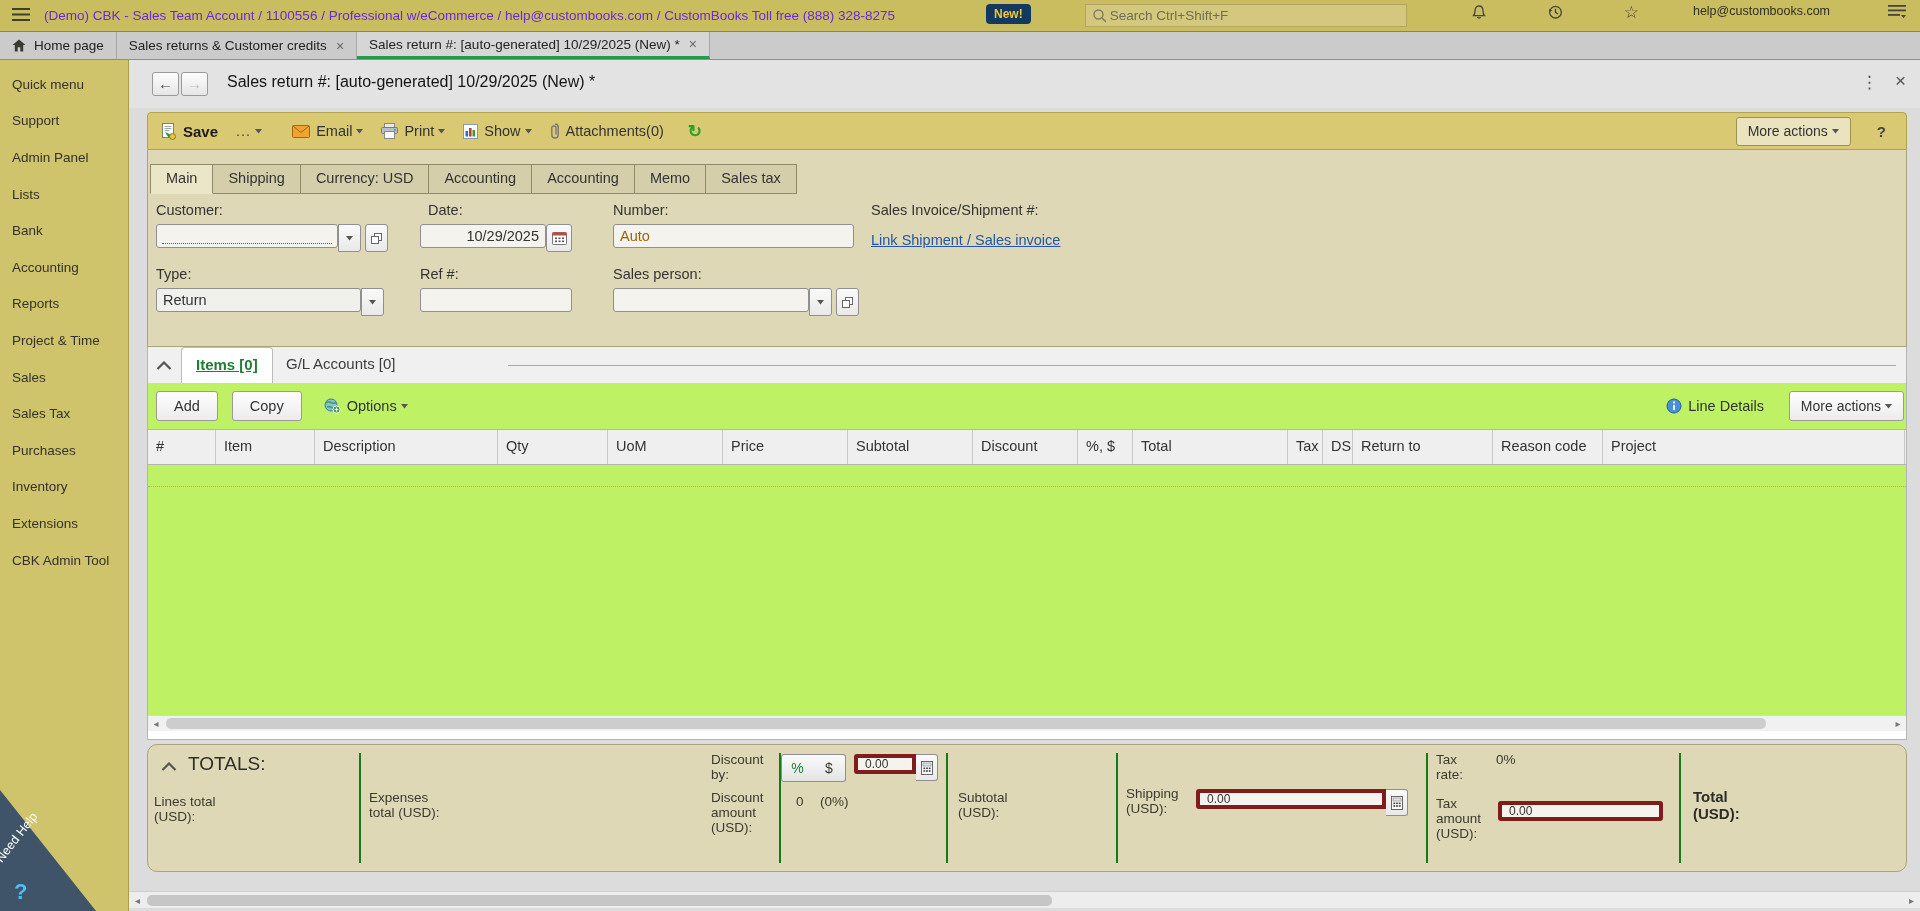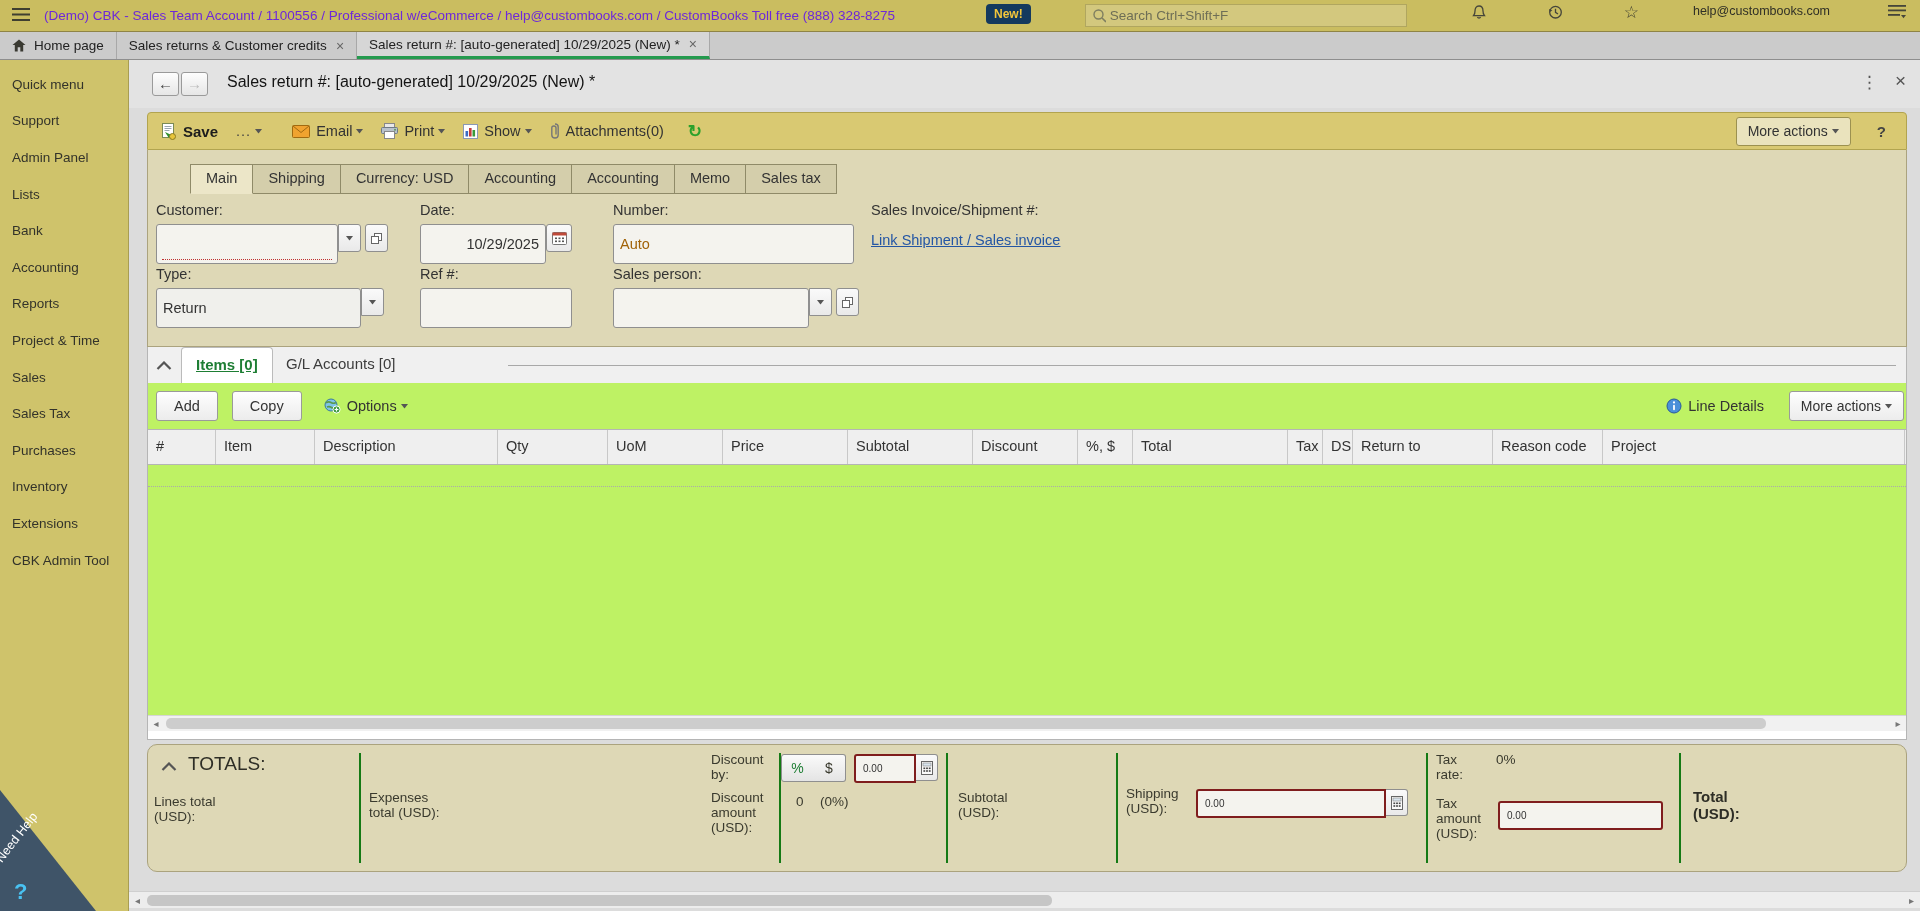--- a/index.html
+++ b/index.html
@@ -71,28 +71,28 @@
   .caret { margin-left:4px; display:flex; }
   .refresh { color:#2ba12b; font-size:17px; font-weight:bold; }
   .more-actions { margin-left:auto; background:#eae3bd; border:1px solid #9c9150;
     border-radius:3px; height:29px; display:flex; align-items:center; padding:0 11px;
     font-size:14px; color:#333; cursor:pointer; }
   .help-q { margin-left:26px; margin-right:8px; font-size:15px; font-weight:bold; color:#444; cursor:pointer; }
 
   
   .form-section { background:#ded8b6; border:1px solid #aba37e; border-top:none;
     padding-top:14px; height:197px; position:relative; }
-  .form-tabs { display:flex; padding-left:10px; height:30px;margin-left:32px; }
+  .form-tabs { display:flex; padding-left:2px; height:30px; }
   .ftab { padding:5px 15px; font-size:14.5px; color:#333; background:#d4ceab;
     border:1px solid #8f8a68; border-left:none; cursor:pointer; white-space:nowrap; }
   .ftab:first-child { border-left:1px solid #8f8a68; }
   .ftab.active { background:#ece6c8; border-bottom:1px solid #ece6c8; }
   .fields { position:relative; height:150px; font-size:14.5px; }
   .flabel { position:absolute; color:#333; }
-  .finput { position:absolute; height:40px; border:1px solid #8f8f8f; border-radius:3px;
+  .finput { position:absolute; height:24px; border:1px solid #8f8f8f; border-radius:3px;
     background:#f4f3ee; font-size:14.5px; color:#333; display:flex; align-items:center; padding:4px 6px; }
   .finput.right { justify-content:flex-end; }
   .placeholder { color:#a16207; }
   .sq-btn { position:absolute; width:23px; height:28px; border:1px solid #8f8f8f; border-radius:3px;
     background:linear-gradient(#fafafa,#e9e9e9); display:flex; align-items:center; justify-content:center; cursor:pointer; }
   .combo-dd { border-radius:0 3px 3px 0; border-left:1px solid #8f8f8f; }
   .req-underline { position:absolute; left:5px; right:5px; bottom:3px; border-bottom:1px dotted #c03030; }
   .flink { position:absolute; color:#2456a4; text-decoration:underline; cursor:pointer; }
 
   
@@ -128,22 +128,22 @@
     background:#cdcdcd; border-radius:5px; cursor:pointer; }
   .items-pad { height:8px; background:#fff; }
 
   
   .totals-panel { margin-top:4px; background:#ded8b6; border:1px solid #aba37e;
     border-radius:10px; height:128px; position:relative; font-size:13.5px; color:#3a3a2e; }
   .totals-head { position:absolute; left:40px; top:8px; font-size:19px; color:#2e2e26; }
   .totals-chev { position:absolute; left:13px; top:14px; cursor:pointer; }
   .tdivider { position:absolute; top:8px; bottom:8px; width:2px; background:#157a15; }
   .tlabel { position:absolute; line-height:1.1; }
-  .tinput { position:absolute; height:29px; border:2px solid #7f1d1d; border-radius:3px;
-    background:#f4f3ee; font-size:10px; color:#333; display:flex; align-items:center; padding:0 7px; }
+  .tinput { position:absolute; height:20px; border:4px solid #7f1d1d; border-radius:3px;
+    background:#f4f3ee; font-size:12px; color:#333; display:flex; align-items:center; padding:0 7px; }
   .tg-btn { position:absolute; width:33px; height:28px; border:1px solid #8f8f8f;
     background:linear-gradient(#fafafa,#e4e4e4); display:flex; align-items:center;
     justify-content:center; font-size:14px; cursor:pointer; }
   .calc-btn { position:absolute; width:22px; height:27px; border:1px solid #8f8f8f; border-left:none;
     border-radius:0 3px 3px 0; background:linear-gradient(#fafafa,#e9e9e9); display:flex;
     align-items:center; justify-content:center; cursor:pointer; }
   .bold15 { font-weight:bold; font-size:15px; color:#2e2e26; }
 
   
   .bottom-scroll { position:absolute; left:0; bottom:3px; width:1791px; height:17px;
@@ -388,21 +388,21 @@
             <svg width="7" height="5">
               <use href="#caret-d"></use>
             </svg>
           </div>
         <div class="sq-btn" style="left:217px;top:30px">
             <svg width="13" height="13">
               <use href="#open-sq"></use>
             </svg>
           </div>
 
-        <span class="flabel" style="left:272px;top:8px">Date:</span>
+        <span class="flabel" style="left:280px;top:8px">Date:</span>
         <div class="finput right" style="left:272px;top:30px;width:126px">10/29/2025</div>
         <div class="sq-btn" style="left:398px;top:30px;width:26px">
           <svg width="15" height="14">
               <rect x="0.5" y="1.5" width="14" height="12" rx="1" fill="#fff" stroke="#777"></rect>
               <rect x="0.5" y="1.5" width="14" height="3" fill="#c04a3a"></rect>
               <g fill="#555">
                 <rect x="3" y="6.5" width="2" height="1.6"></rect>
                 <rect x="6.5" y="6.5" width="2" height="1.6"></rect>
                 <rect x="10" y="6.5" width="2" height="1.6"></rect>
                 <rect x="3" y="9.5" width="2" height="1.6"></rect>

